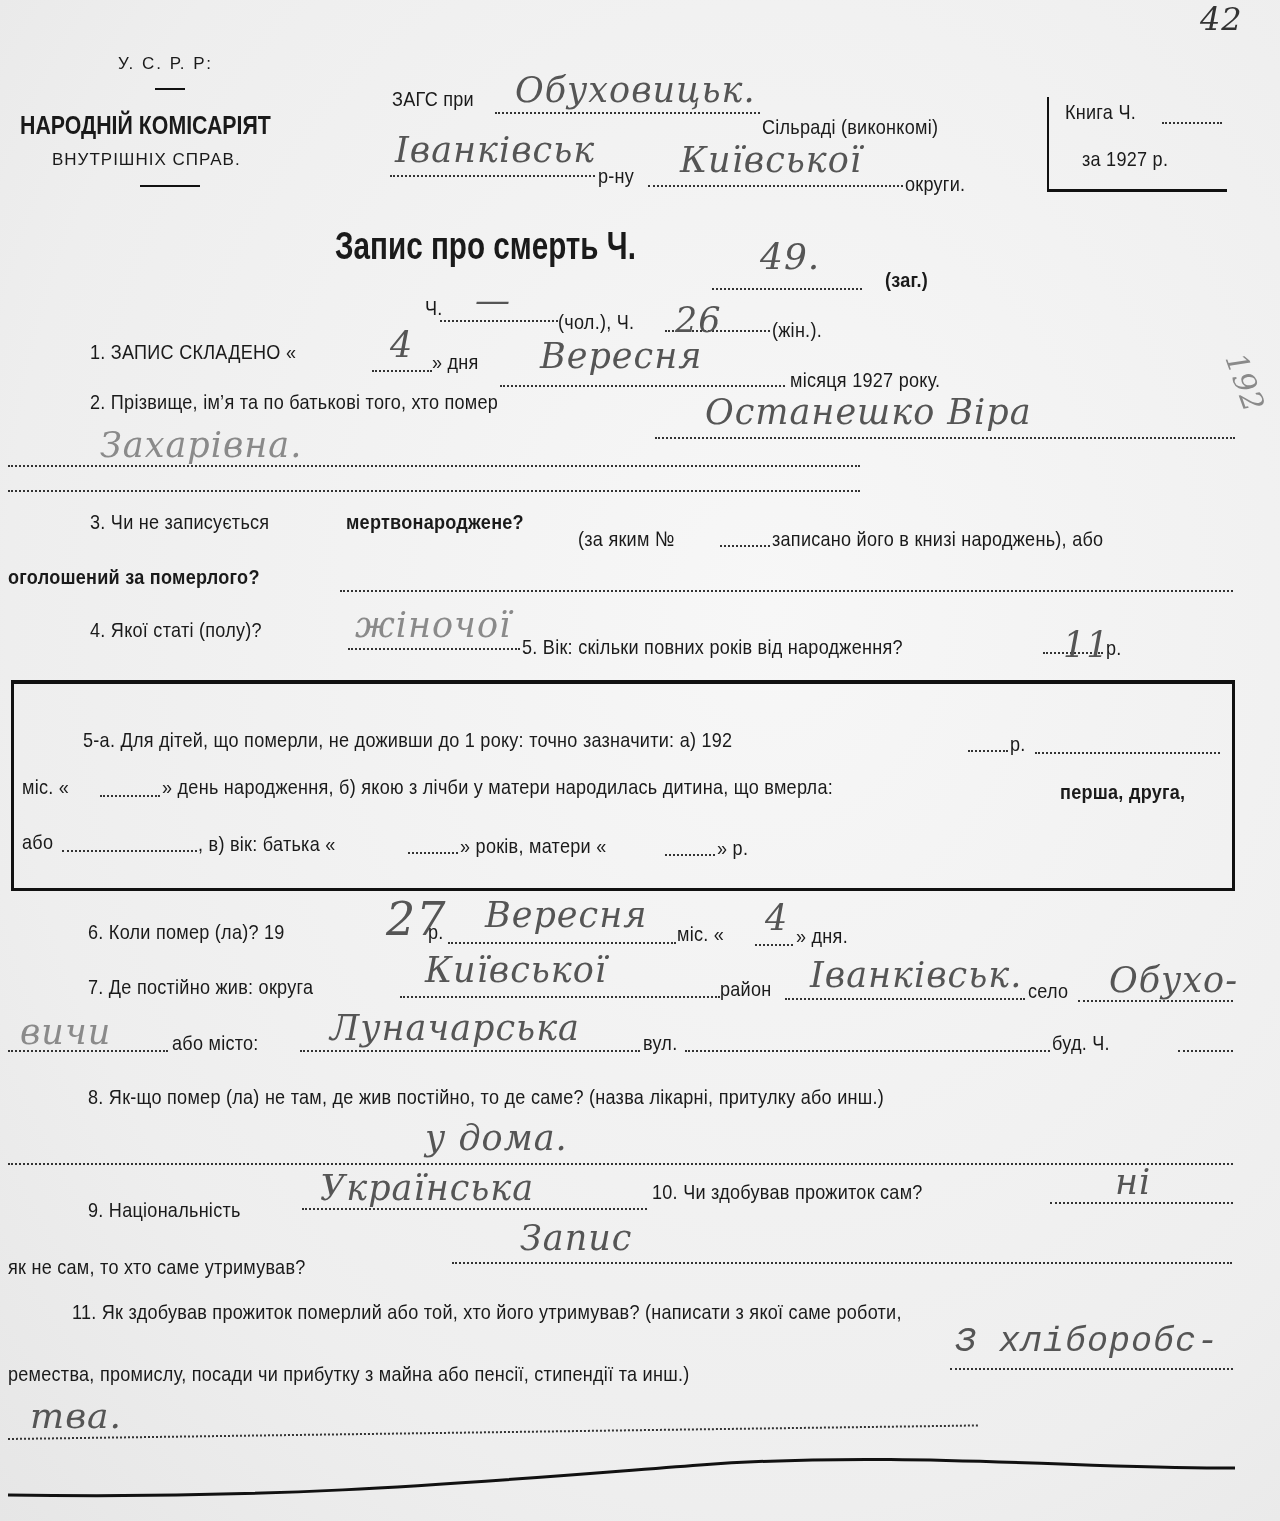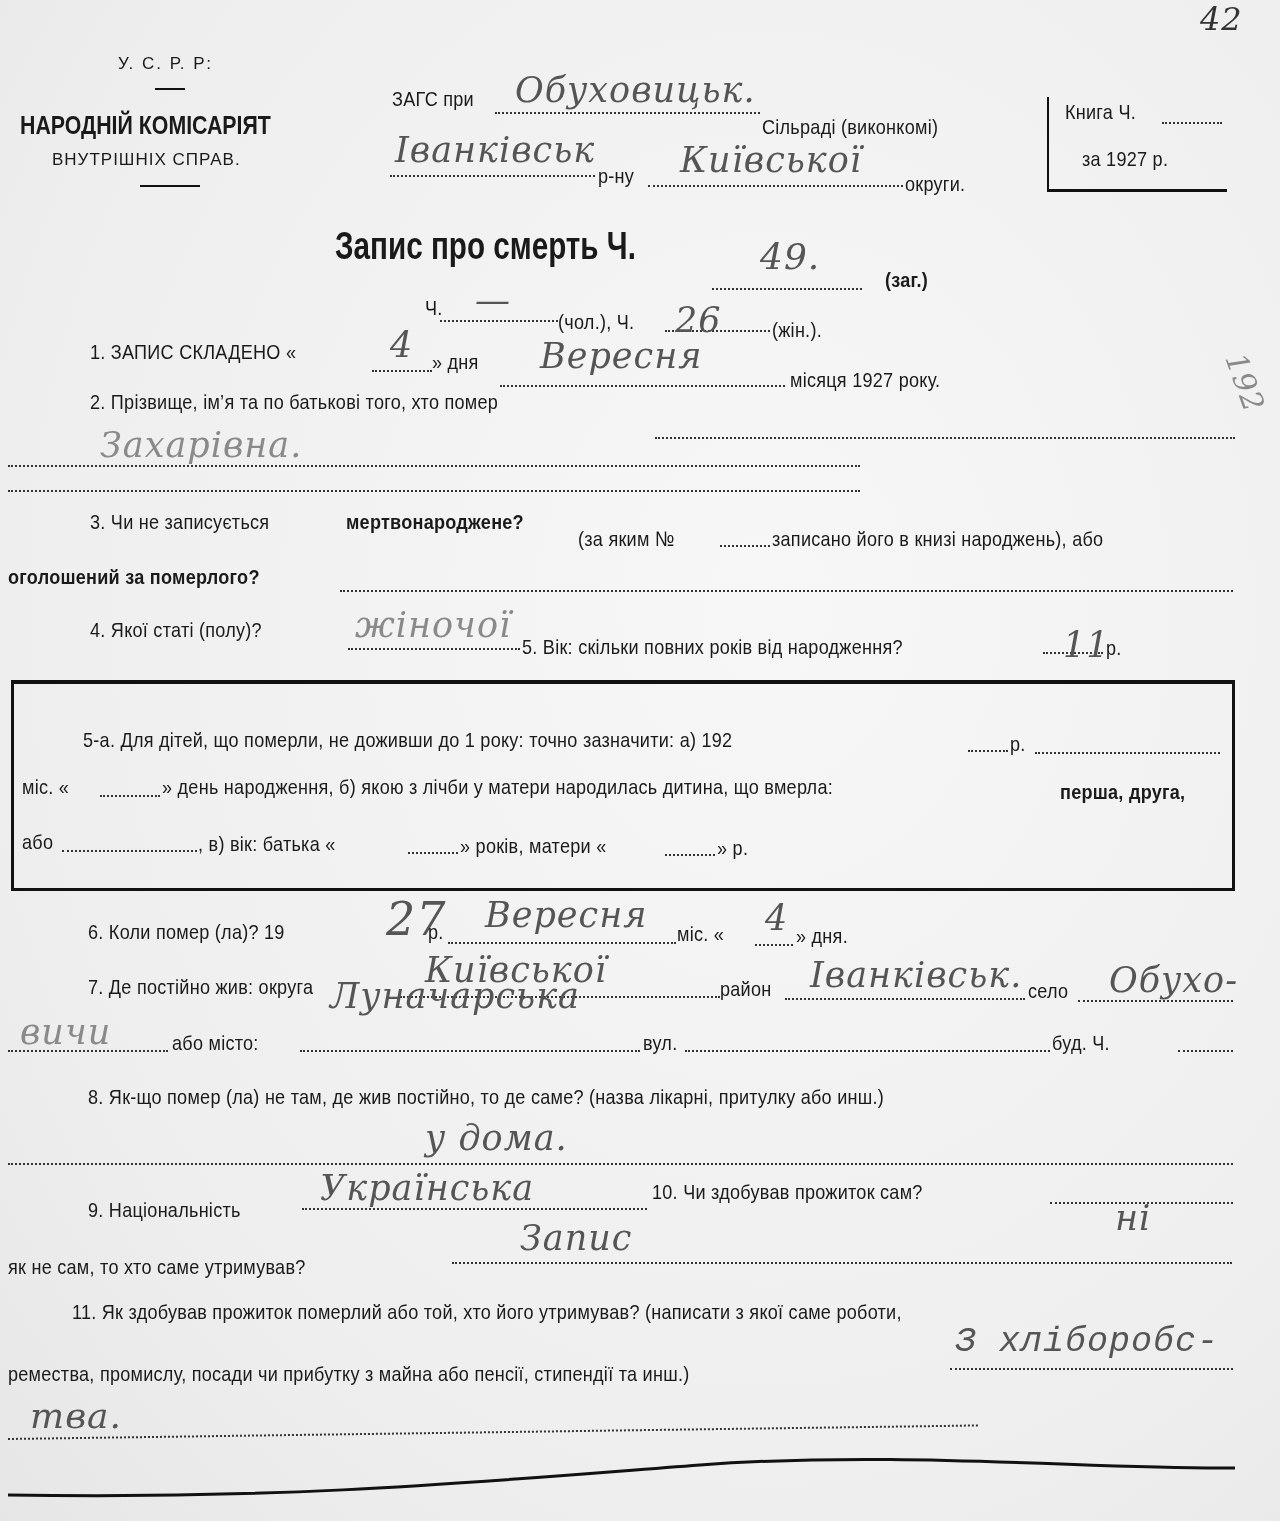--- a/index.html
+++ b/index.html
@@ -82,20 +82,21 @@
   <div class="abs print" style="left:90px; top:340px;">1. ЗАПИС СКЛАДЕНО «</div>
   <div class="dots" style="left:372px; top:370px; width:60px;"></div>
   <div class="abs hand" style="left:390px; top:325px;">4</div>
   <div class="abs print" style="left:432px; top:350px;">» дня</div>
   <div class="dots" style="left:500px; top:385px; width:285px;"></div>
   <div class="abs hand" style="left:540px; top:336px;">Вересня</div>
   <div class="abs print" style="left:790px; top:368px;">місяця 1927 року.</div>
 
   <div class="abs print" style="left:90px; top:390px;">2. Прізвище, ім’я та по батькові того, хто помер</div>
   <div class="dots" style="left:655px; top:437px; width:580px;"></div>
+  <div class="abs hand" style="left:705px; top:392px;">Останешко Віра</div>
   <div class="abs hand light" style="left:100px; top:425px;">Захарівна.</div>
   <div class="dots" style="left:8px; top:465px; width:852px;"></div>
   <div class="dots" style="left:8px; top:490px; width:852px;"></div>
 
   <div class="abs print" style="left:90px; top:510px;">3. Чи не записується</div>
   <div class="abs print bold" style="left:346px; top:510px;">мертвонароджене?</div>
   <div class="abs print" style="left:578px; top:527px;">(за яким №</div>
   <div class="dots" style="left:720px; top:545px; width:50px;"></div>
   <div class="abs print" style="left:772px; top:527px;">записано його в книзі народжень), або</div>
   <div class="abs print bold" style="left:8px; top:565px;">оголошений за померлого?</div>
@@ -145,36 +146,36 @@
   <div class="dots" style="left:785px; top:998px; width:240px;"></div>
   <div class="abs hand" style="left:810px; top:955px;">Іванківськ.</div>
   <div class="abs print" style="left:1028px; top:979px;">село</div>
   <div class="dots" style="left:1078px; top:1000px; width:155px;"></div>
   <div class="abs hand" style="left:1095px; top:960px;margin-left:14px;">Обухо-</div>
 
   <div class="abs hand light" style="left:20px; top:1012px;">вичи</div>
   <div class="dots" style="left:8px; top:1050px; width:160px;"></div>
   <div class="abs print" style="left:172px; top:1031px;">або місто:</div>
   <div class="dots" style="left:300px; top:1050px; width:340px;"></div>
-  <div class="abs hand" style="left:330px; top:976px;">Луначарська</div>
+  <div class="abs hand" style="left:330px; top:1008px;">Луначарська</div>
   <div class="abs print" style="left:643px; top:1031px;">вул.</div>
   <div class="dots" style="left:685px; top:1050px; width:365px;"></div>
   <div class="abs print" style="left:1052px; top:1031px;">буд. Ч.</div>
   <div class="dots" style="left:1178px; top:1050px; width:55px;"></div>
 
   <div class="abs print" style="left:88px; top:1085px;">8. Як-що помер (ла) не там, де жив постійно, то де саме? (назва лікарні, притулку або инш.)</div>
   <div class="abs hand" style="left:425px; top:1118px;">у дома.</div>
   <div class="dots" style="left:8px; top:1163px; width:1225px;"></div>
 
   <div class="abs print" style="left:88px; top:1198px;">9. Національність</div>
   <div class="dots" style="left:302px; top:1208px; width:345px;"></div>
   <div class="abs hand" style="left:320px; top:1168px;">Українська</div>
   <div class="abs print" style="left:652px; top:1180px;">10. Чи здобував прожиток сам?</div>
   <div class="dots" style="left:1050px; top:1202px; width:183px;"></div>
-  <div class="abs hand" style="left:1115px; top:1162px;margin-top:36px;">ні</div>
+  <div class="abs hand" style="left:1115px; top:1162px;">ні</div>
 
   <div class="abs print" style="left:8px; top:1255px;">як не сам, то хто саме утримував?</div>
   <div class="dots" style="left:452px; top:1262px; width:780px;"></div>
   <div class="abs hand" style="left:520px; top:1218px;">Запис</div>
 
   <div class="abs print" style="left:72px; top:1300px;">11. Як здобував прожиток померлий або той, хто його утримував? (написати з якої саме роботи,</div>
   <div class="abs print" style="left:8px; top:1362px;">ремества, промислу, посади чи прибутку з майна або пенсії, стипендії та инш.)</div>
   <div class="dots" style="left:950px; top:1368px; width:283px;"></div>
   <div class="abs hand" style="left:955px; top:1322px;font-family:Liberation Mono, monospace;">З хліборобс-</div>
   <div class="abs hand" style="left:30px; top:1395px; font-size:36px;">тва.</div>

